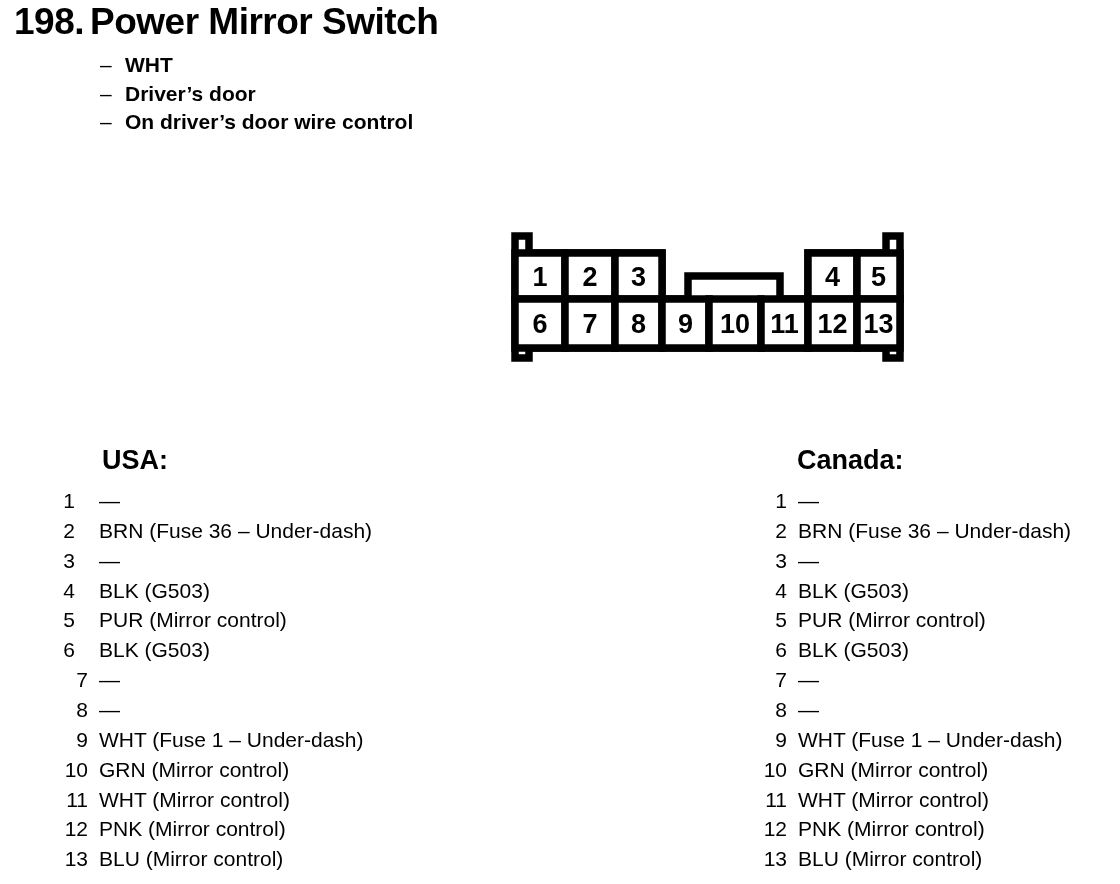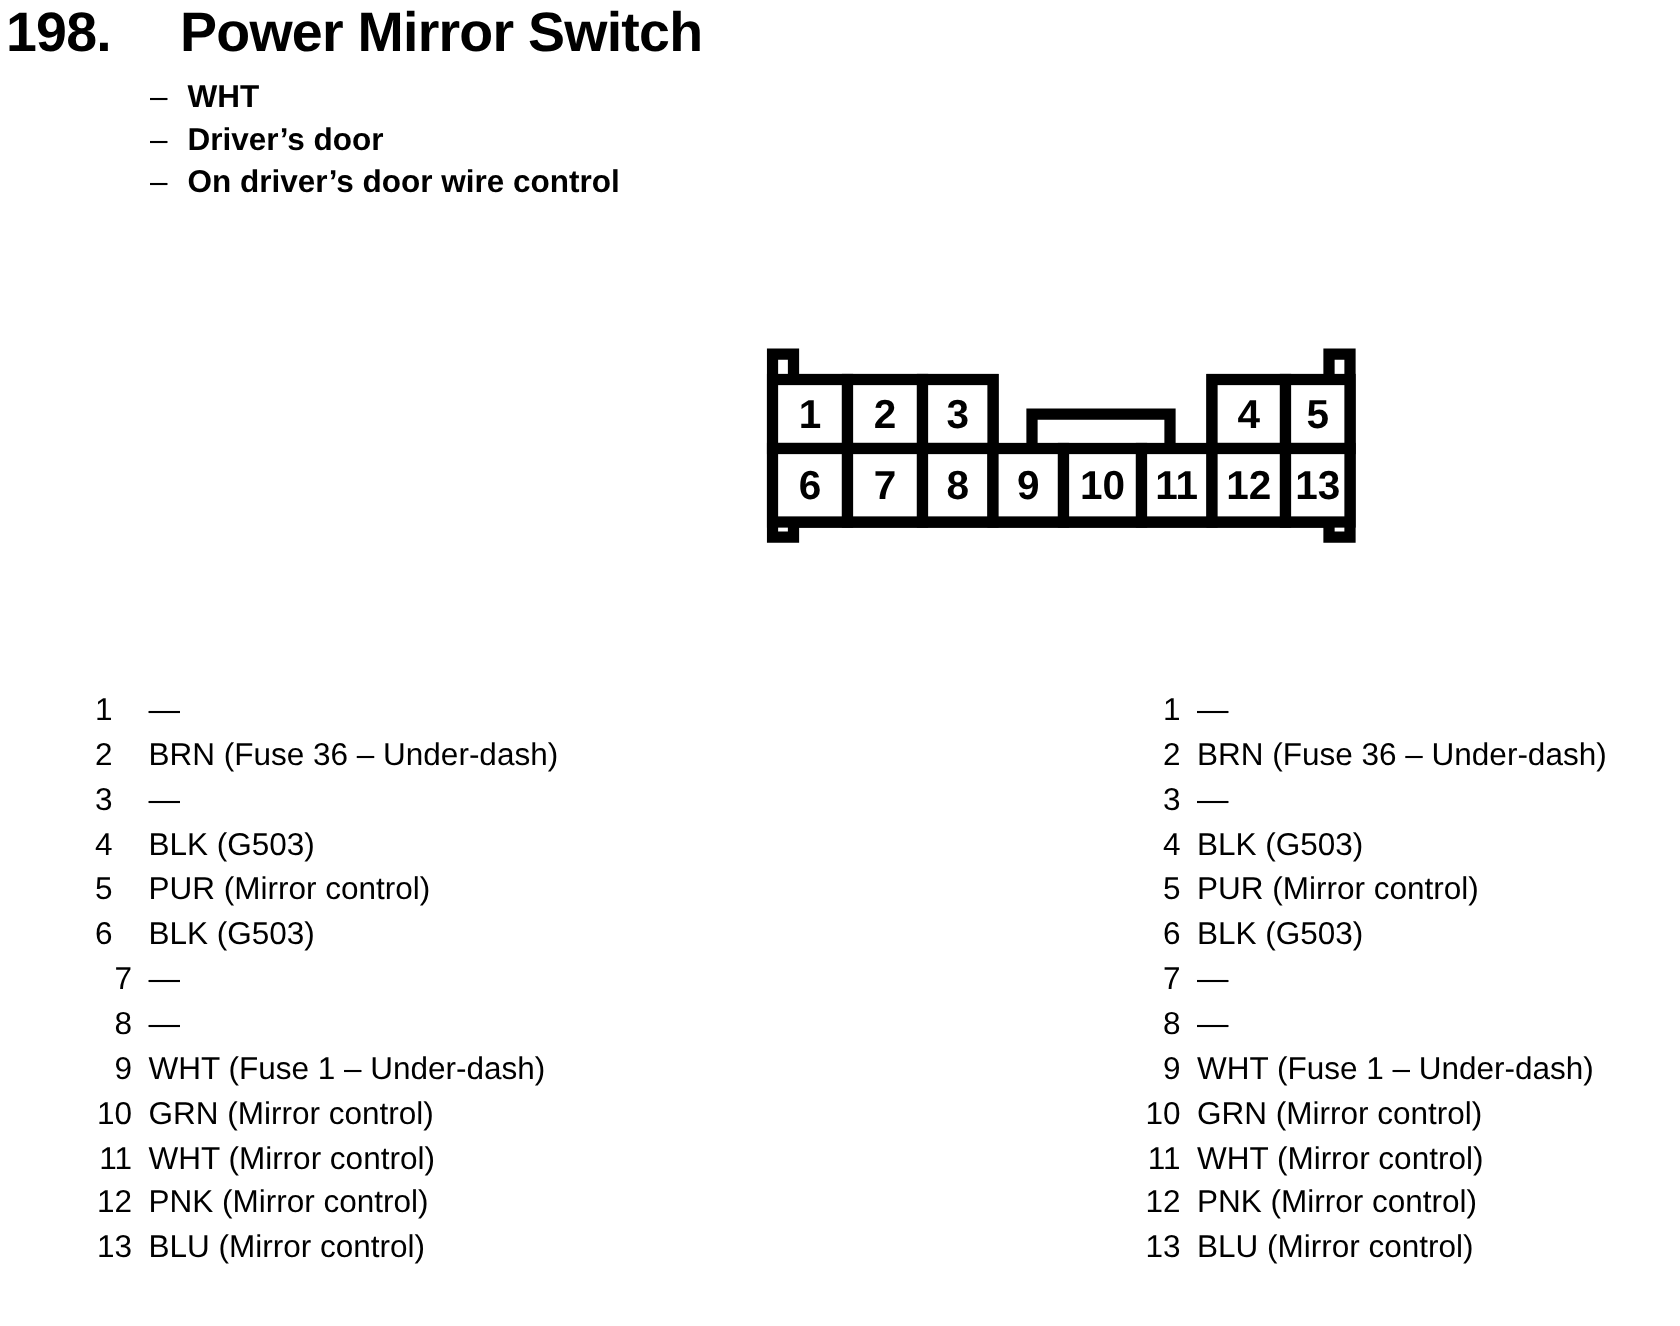--- a/index.html
+++ b/index.html
@@ -15,22 +15,22 @@
 
   
   #item-number, #page-title {
     top: 3px;
     font-size: 37px;
     font-weight: bold;
     line-height: 37px;
     white-space: nowrap;
     letter-spacing: -0.5px;
   }
-  #item-number { left: 4px; }
-  #page-title  { left: 120px; text-align: right; }
+  #item-number { left: 14px; }
+  #page-title  { left: 90px; text-align: right; }
 
   
   #notes { left: 100px; top: 51px; font-size: 21px; }
   .note-line { display: flex; line-height: 28.7px; }
   .note-dash { width: 25px; flex: 0 0 25px; }
   .note-text { white-space: pre; font-weight: bold; }
 
   
   #connector { left: 511px; top: 232px; }
   #connector text {
@@ -107,20 +107,21 @@
     <text x="79" y="100.5" text-anchor="middle">7</text>
     <text x="127.5" y="100.5" text-anchor="middle">8</text>
     <text x="174.5" y="100.5" text-anchor="middle">9</text>
     <text x="224" y="100.5" text-anchor="middle">10</text>
     <text x="273.5" y="100.5" text-anchor="middle">11</text>
     <text x="321.5" y="100.5" text-anchor="middle">12</text>
     <text x="367.5" y="100.5" text-anchor="middle">13</text>
   </svg>
 
   <div class="abs pin-col" id="col-usa">
+    <h2 class="col-heading">USA:</h2>
     <div class="pin-rows">
       <div class="pin-row">
           <span class="pin-num shift-left">1</span>
           <span class="pin-label">—</span>
         </div>
       <div class="pin-row">
           <span class="pin-num shift-left">2</span>
           <span class="pin-label">BRN (Fuse 36 – Under-dash)</span>
         </div>
       <div class="pin-row">
@@ -164,20 +165,21 @@
           <span class="pin-label">PNK (Mirror control)</span>
         </div>
       <div class="pin-row">
           <span class="pin-num">13</span>
           <span class="pin-label">BLU (Mirror control)</span>
         </div>
     </div>
   </div>
 
   <div class="abs pin-col" id="col-canada">
+    <h2 class="col-heading">Canada:</h2>
     <div class="pin-rows">
       <div class="pin-row">
           <span class="pin-num">1</span>
           <span class="pin-label">—</span>
         </div>
       <div class="pin-row">
           <span class="pin-num">2</span>
           <span class="pin-label">BRN (Fuse 36 – Under-dash)</span>
         </div>
       <div class="pin-row">

